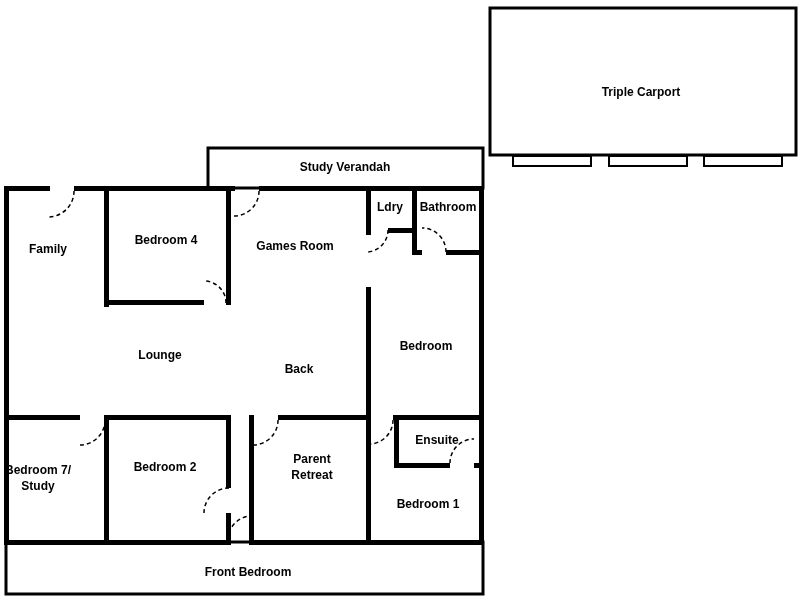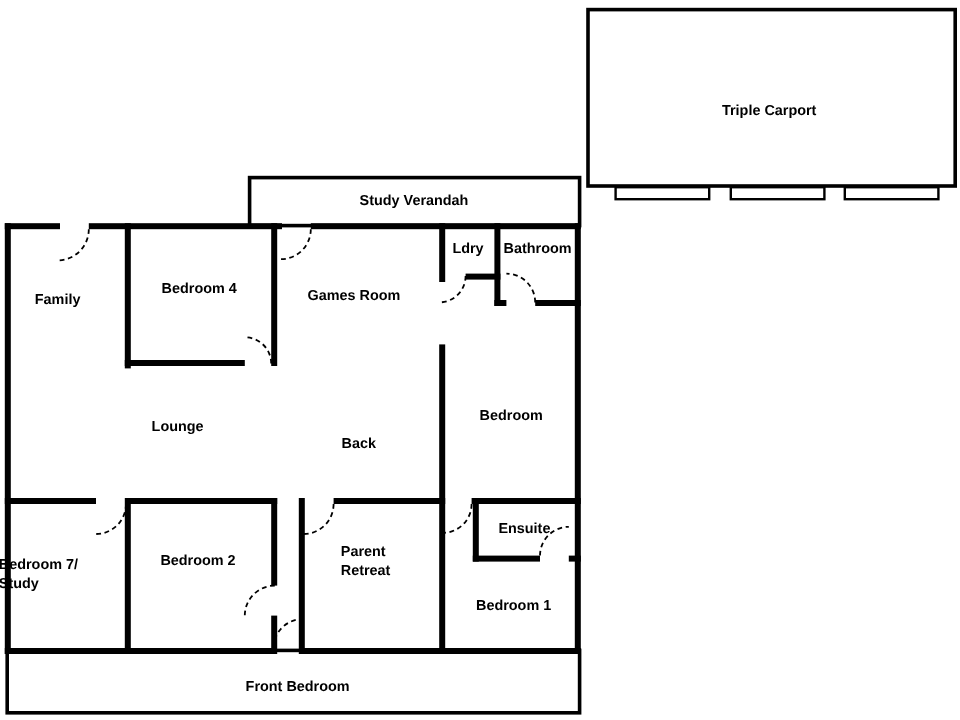--- a/index.html
+++ b/index.html
@@ -18,21 +18,21 @@
     position: absolute;
     left: 0; top: 0;
   }
   .lbl {
     position: absolute;
     transform: translate(-50%, -50%);
     font-size: 12px;
     font-weight: bold;
     color: #000000;
     white-space: nowrap;
-    text-align: left;
+    text-align: center;
     line-height: 1.3;
   }
   .lbl.wrap {
     white-space: normal;
   }
 </style>
 </head>
 <body>
 
 <div class="plan">
@@ -105,21 +105,21 @@
     </g>
   </svg>
 
   <div class="lbl" style="left:641px; top:93px">Triple Carport</div>
   <div class="lbl" style="left:345px; top:168px">Study Verandah</div>
   <div class="lbl" style="left:48px;  top:250px">Family</div>
   <div class="lbl" style="left:166px; top:241px">Bedroom 4</div>
   <div class="lbl" style="left:295px; top:247px">Games Room</div>
   <div class="lbl" style="left:390px; top:208px">Ldry</div>
   <div class="lbl" style="left:448px; top:208px">Bathroom</div>
-  <div class="lbl" style="left:148px; top:356px">Lounge</div>
+  <div class="lbl" style="left:160px; top:356px">Lounge</div>
   <div class="lbl" style="left:299px; top:370px">Back</div>
   <div class="lbl" style="left:426px; top:347px">Bedroom</div>
   <div class="lbl wrap" style="left:38px; top:479px; width:78px">Bedroom 7/ Study</div>
   <div class="lbl" style="left:165px; top:468px">Bedroom 2</div>
   <div class="lbl wrap" style="left:312px; top:468px; width:56px">Parent Retreat</div>
   <div class="lbl" style="left:437px; top:441px">Ensuite</div>
   <div class="lbl" style="left:428px; top:505px">Bedroom 1</div>
   <div class="lbl" style="left:248px; top:573px">Front Bedroom</div>
 
 </div>

